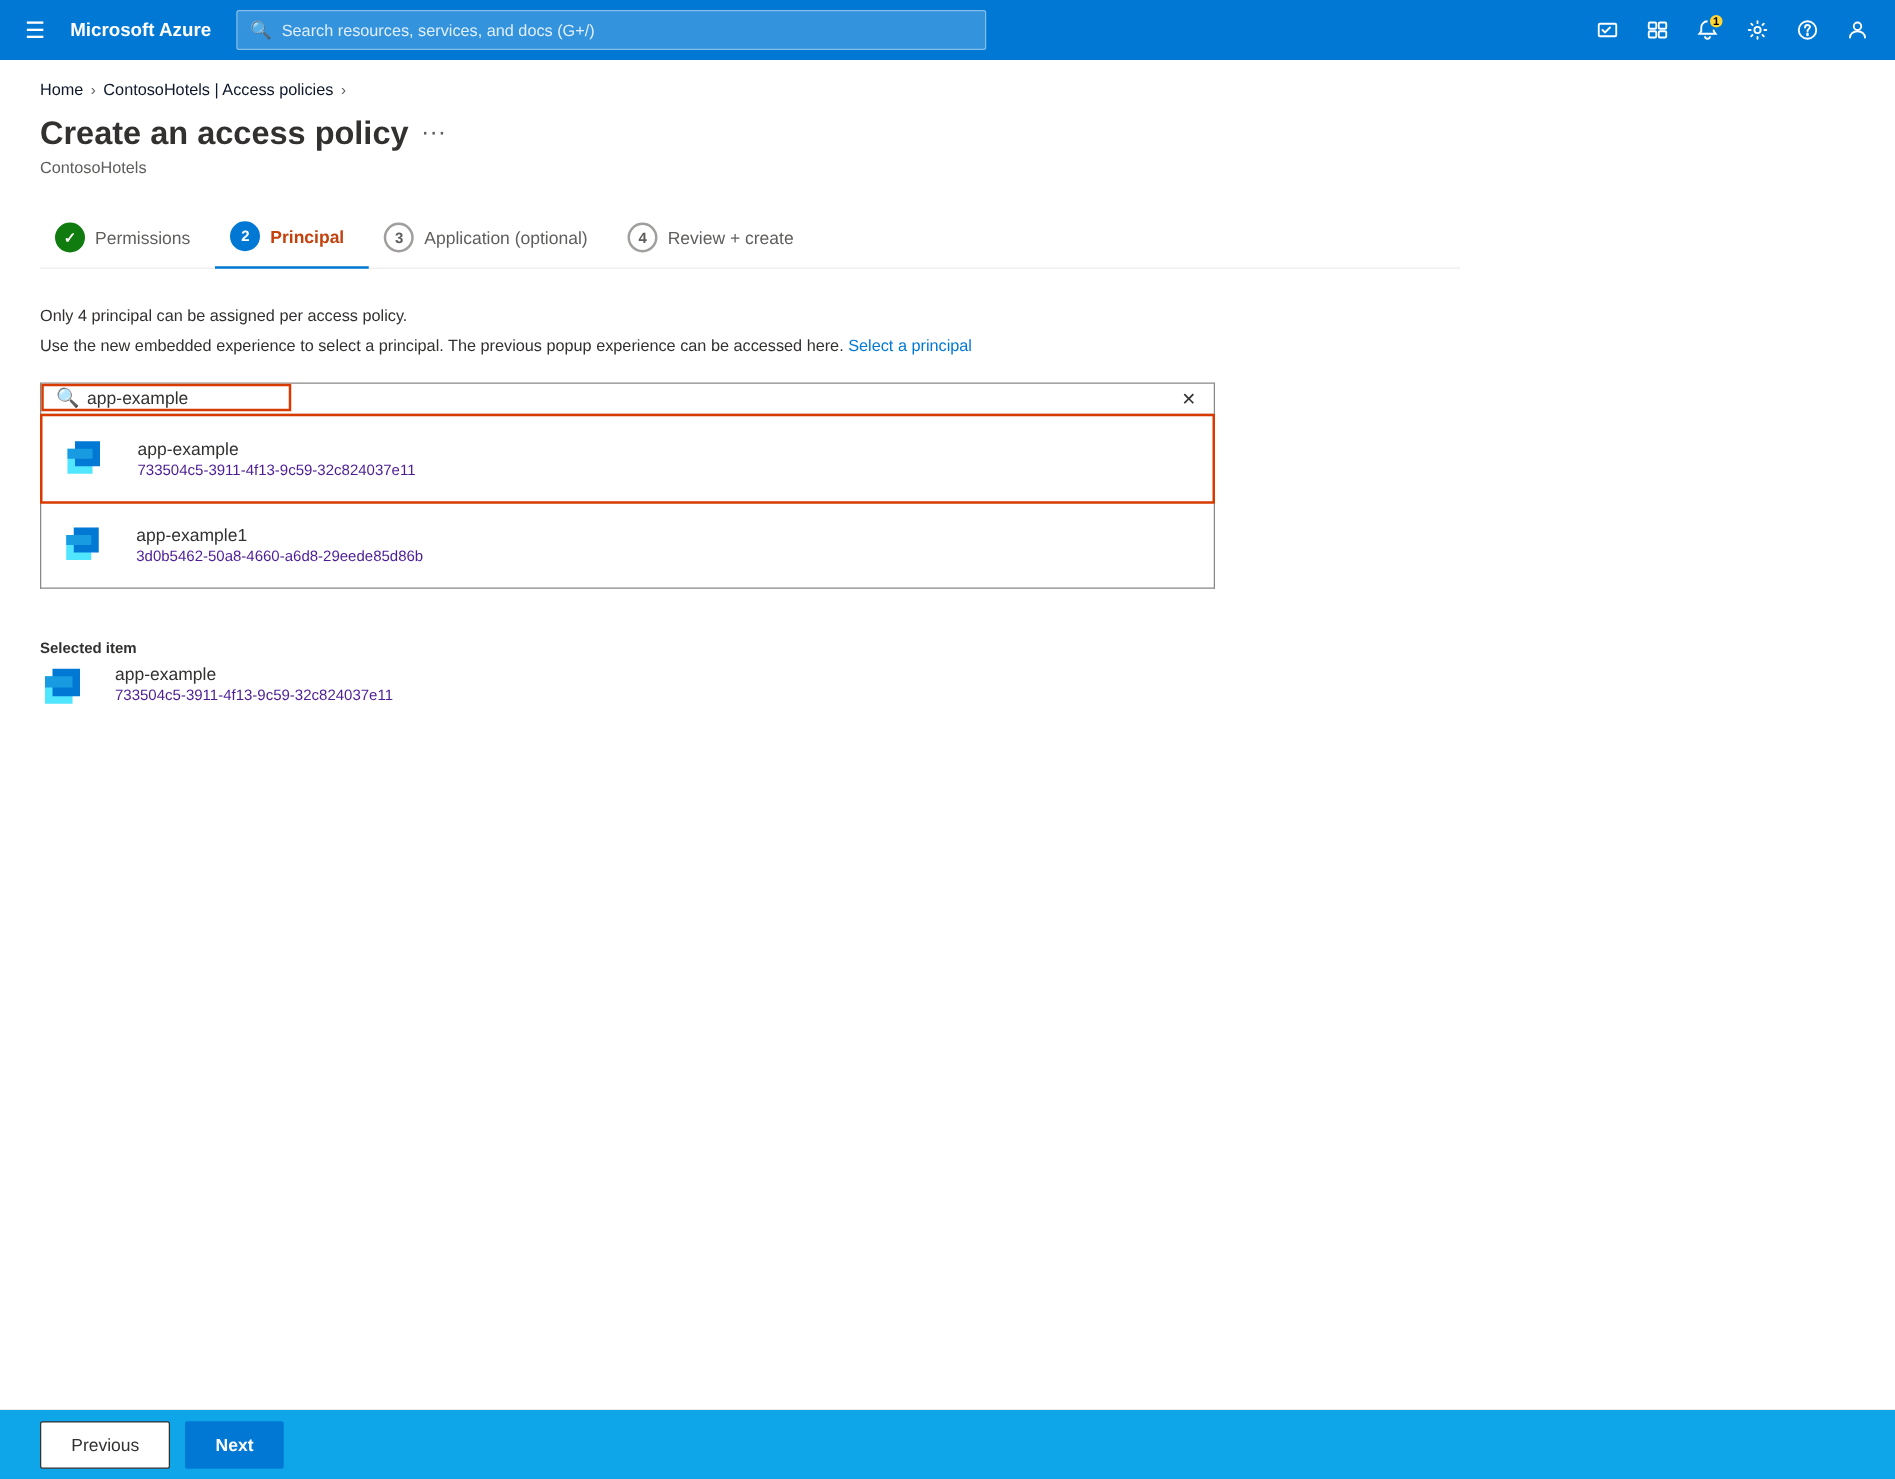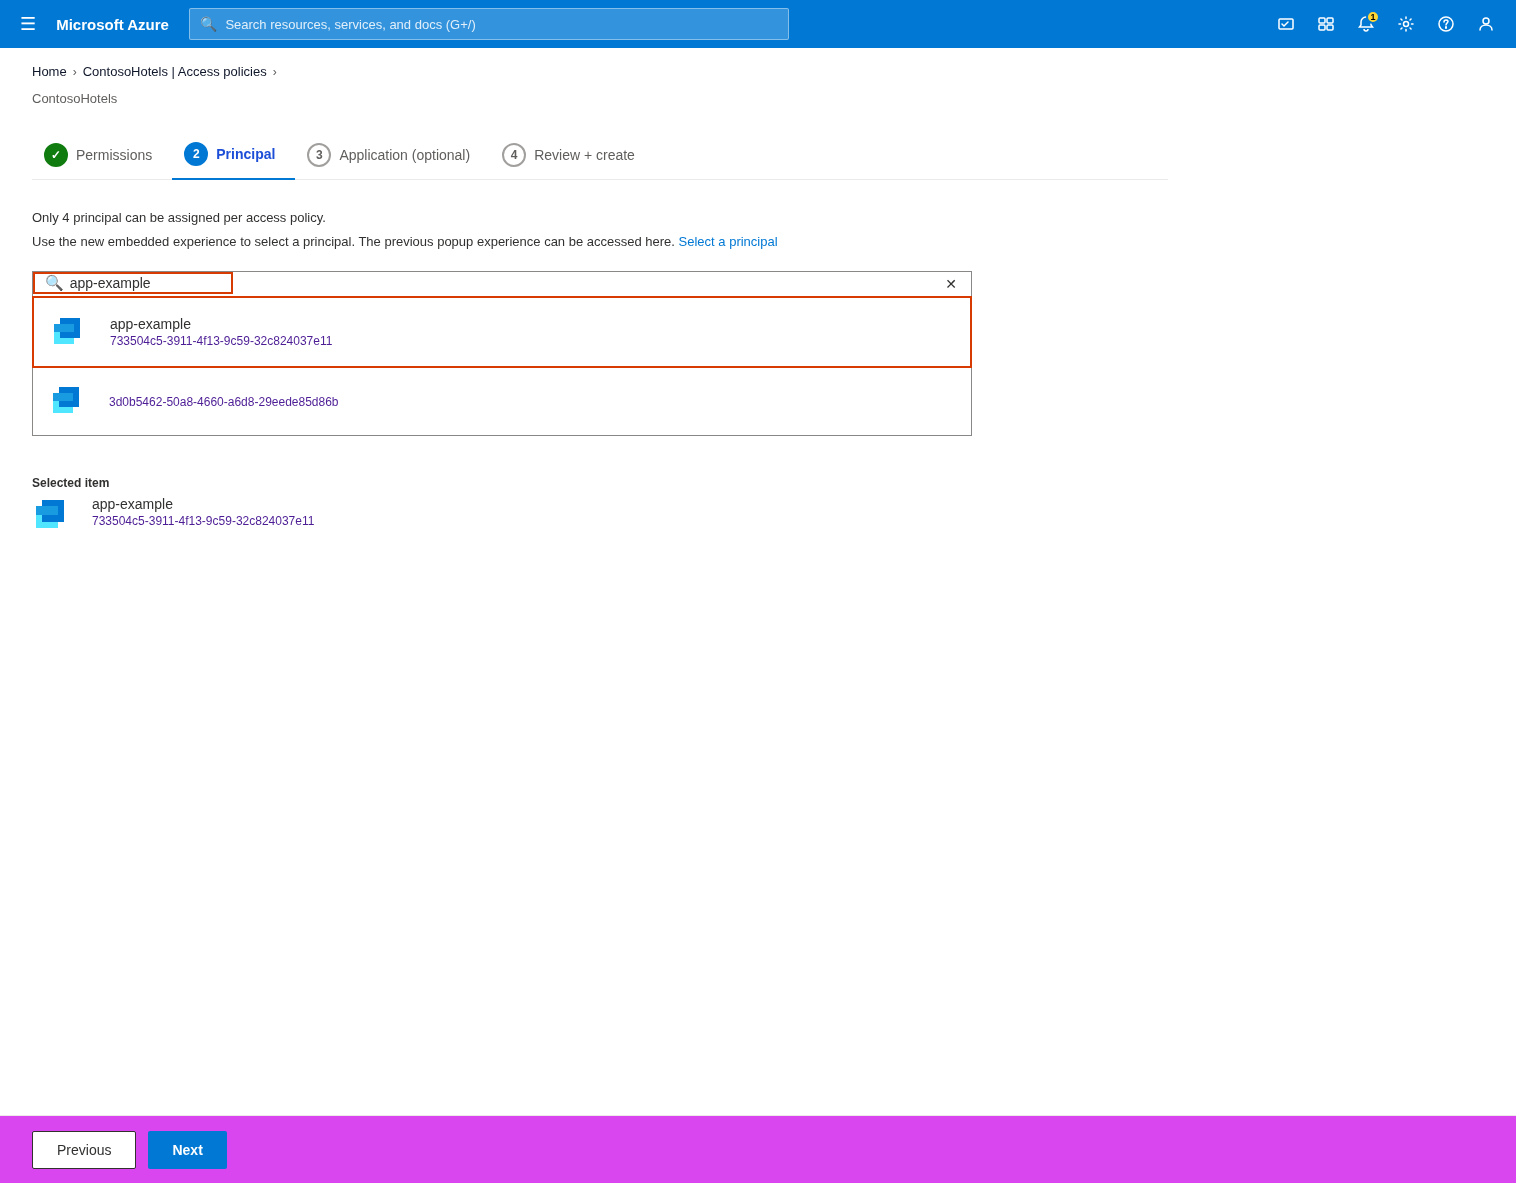--- a/index.html
+++ b/index.html
@@ -135,21 +135,21 @@
       padding: 12px 20px 12px 12px;
       cursor: pointer;
       position: relative;
       color: #605e5c;
     }
     .wizard-step.active {
       color: #0078d4;
       border-bottom: 2px solid #0078d4;
       margin-bottom: -1px;
     }
-    .wizard-step.active .step-label { font-weight: 600; color: #1d4ed8; }
+    .wizard-step.active .step-label { font-weight: 600; color: #c2410c; }
     .step-circle {
       width: 24px;
       height: 24px;
       border-radius: 50%;
       border: 2px solid #a19f9d;
       display: flex;
       align-items: center;
       justify-content: center;
       font-size: 12px;
       font-weight: 600;
@@ -247,22 +247,22 @@
       gap: 16px;
       padding: 0 0 12px 0;
     }
 
     
     .bottom-nav {
       position: fixed;
       bottom: 0;
       left: 0;
       right: 0;
-      height: 68px;
-      background: #d946ef;
+      height: 56px;
+      background: #0ea5e9;
       border-top: 1px solid #edebe9;
       display: flex;
       align-items: center;
       padding: 0 32px;
       gap: 12px;
     }
     .btn-previous {
       height: 38px;
       padding: 0 24px;
       border: 1px solid #323130;
@@ -348,20 +348,24 @@
 
 <div class="content-area">
 
   <div class="breadcrumb">
     <a>Home</a>
     <span class="breadcrumb-sep">›</span>
     <a>ContosoHotels | Access policies</a>
     <span class="breadcrumb-sep">›</span>
   </div>
 
+  <div class="page-title-row">
+    <h1 class="page-title">Create an access policy</h1>
+    <span class="page-title-more">···</span>
+  </div>
   <div class="page-subtitle">ContosoHotels</div>
 
   <div class="wizard-steps">
     <div class="wizard-step">
       <div class="step-circle completed">✓</div>
       <span class="step-label">Permissions</span>
     </div>
     <div class="wizard-step active">
       <div class="step-circle active-circle">2</div>
       <span class="step-label">Principal</span>
@@ -414,20 +418,21 @@
     <div class="result-item">
       <div class="azure-app-icon">
         <svg width="44" height="44" viewBox="0 0 44 44" xmlns="http://www.w3.org/2000/svg">
           <rect x="0" y="0" width="44" height="44" fill="white"></rect>
           <rect x="4" y="14" width="20" height="20" fill="#50e6ff"></rect>
           <rect x="10" y="8" width="20" height="20" fill="#0078d4"></rect>
           <rect x="4" y="14" width="20" height="8" fill="#199be2"></rect>
         </svg>
       </div>
       <div class="result-info">
+        <div class="result-name">app-example1</div>
         <div class="result-id">3d0b5462-50a8-4660-a6d8-29eede85d86b</div>
       </div>
     </div>
   </div>
 
   <div class="selected-section">
     <div class="selected-title">Selected item</div>
     <div class="selected-item">
       <div class="azure-app-icon">
         <svg width="48" height="48" viewBox="0 0 48 48" xmlns="http://www.w3.org/2000/svg">

